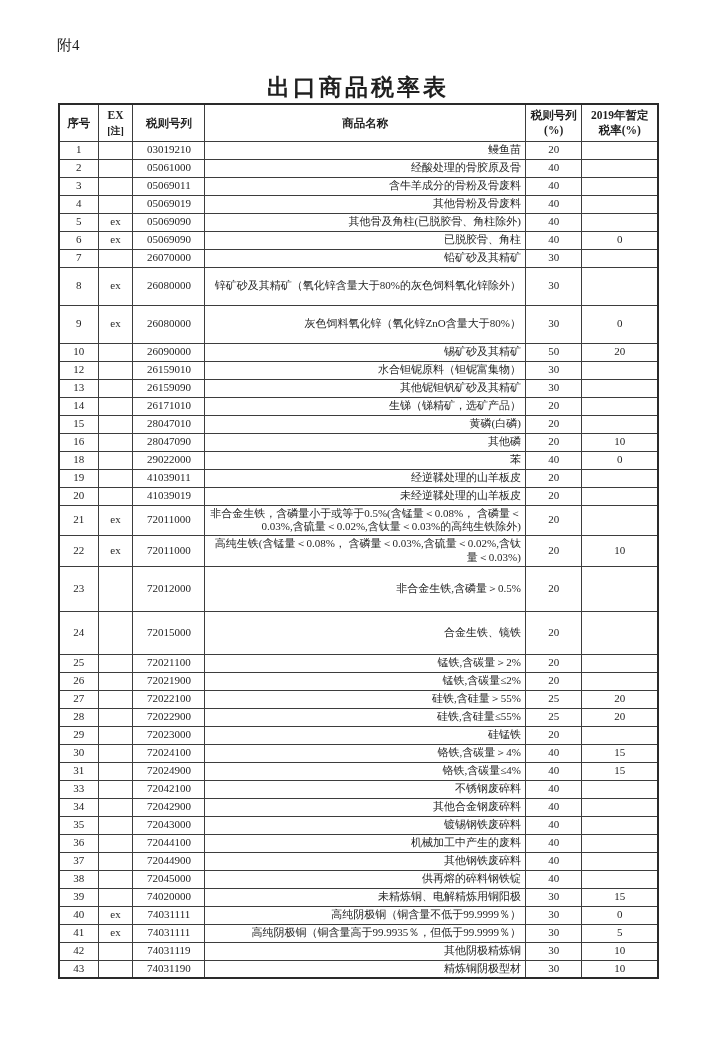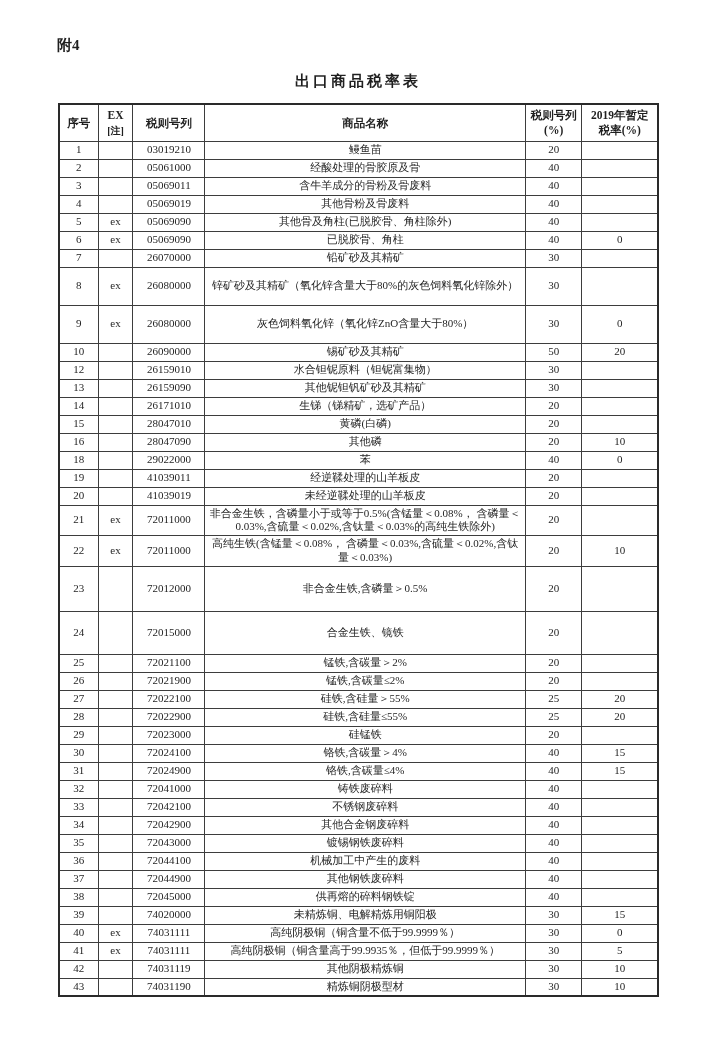--- a/index.html
+++ b/index.html
@@ -10,26 +10,26 @@
   }
   .page {
     position:relative;
     width:716px; height:1049px;
     background:#ffffff;
     color:#1f1f1f;
     overflow:hidden;
   }
   .attach-label {
     position:absolute; left:57px; top:36px;
-    font-size:15px; font-weight:bold;
+    font-size:15px; font-weight:normal;
   }
   .doc-title {
     position:absolute; left:0; top:72px; width:716px;
     text-align:center;
-    font-size:15px; font-weight:bold; letter-spacing:3px;
+    font-size:23px; font-weight:bold; letter-spacing:3px;
   }
   table.rate-table {
     position:absolute; left:58px; top:103px;
     width:601px;
     border-collapse:collapse;
     table-layout:fixed;
     border:2px solid #2a2a2a;
   }
   .rate-table th, .rate-table td {
     border:1px solid #3d3d3d;
@@ -58,21 +58,21 @@
   .col-code  { width:70px; }
   .col-name  { width:312px; }
   .col-rate  { width:55px; }
   .col-prov  { width:74px; }
 
   .rate-table td.col-index,
   .rate-table td.col-ex,
   .rate-table td.col-code,
   .rate-table td.col-rate,
   .rate-table td.col-prov { text-align:center; }
-  .rate-table td.col-name { text-align:center; }
+  .rate-table td.col-name { text-align:right; }
   .hdr-small { font-size:10px; font-weight:bold; }
 </style>
 </head>
 <body>
 
 <div class="page">
 
   <div class="attach-label">附4</div>
 
   <div class="doc-title">出口商品税率表</div>
@@ -338,28 +338,20 @@
         </tr>
         <tr>
           <td class="col-index">31</td>
           <td class="col-ex"></td>
           <td class="col-code">72024900</td>
           <td class="col-name">铬铁,含碳量≤4%</td>
           <td class="col-rate">40</td>
           <td class="col-prov">15</td>
         </tr>
         <tr>
-          <td class="col-index">32</td>
-          <td class="col-ex"></td>
-          <td class="col-code">72041000</td>
-          <td class="col-name">铸铁废碎料</td>
-          <td class="col-rate">40</td>
-          <td class="col-prov"></td>
-        </tr>
-        <tr>
           <td class="col-index">33</td>
           <td class="col-ex"></td>
           <td class="col-code">72042100</td>
           <td class="col-name">不锈钢废碎料</td>
           <td class="col-rate">40</td>
           <td class="col-prov"></td>
         </tr>
         <tr>
           <td class="col-index">34</td>
           <td class="col-ex"></td>

